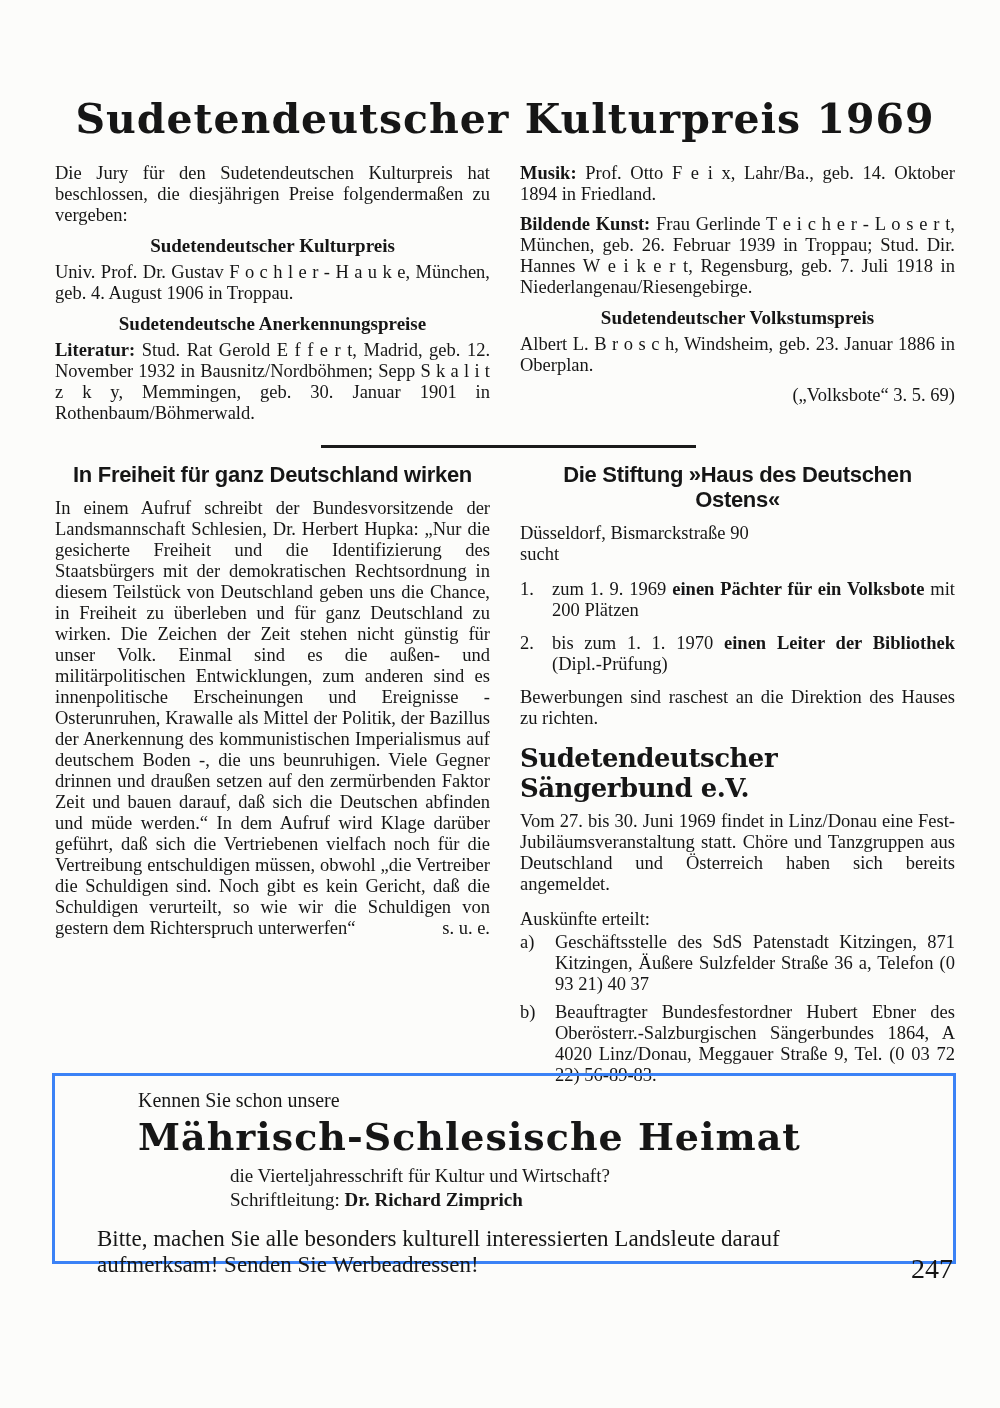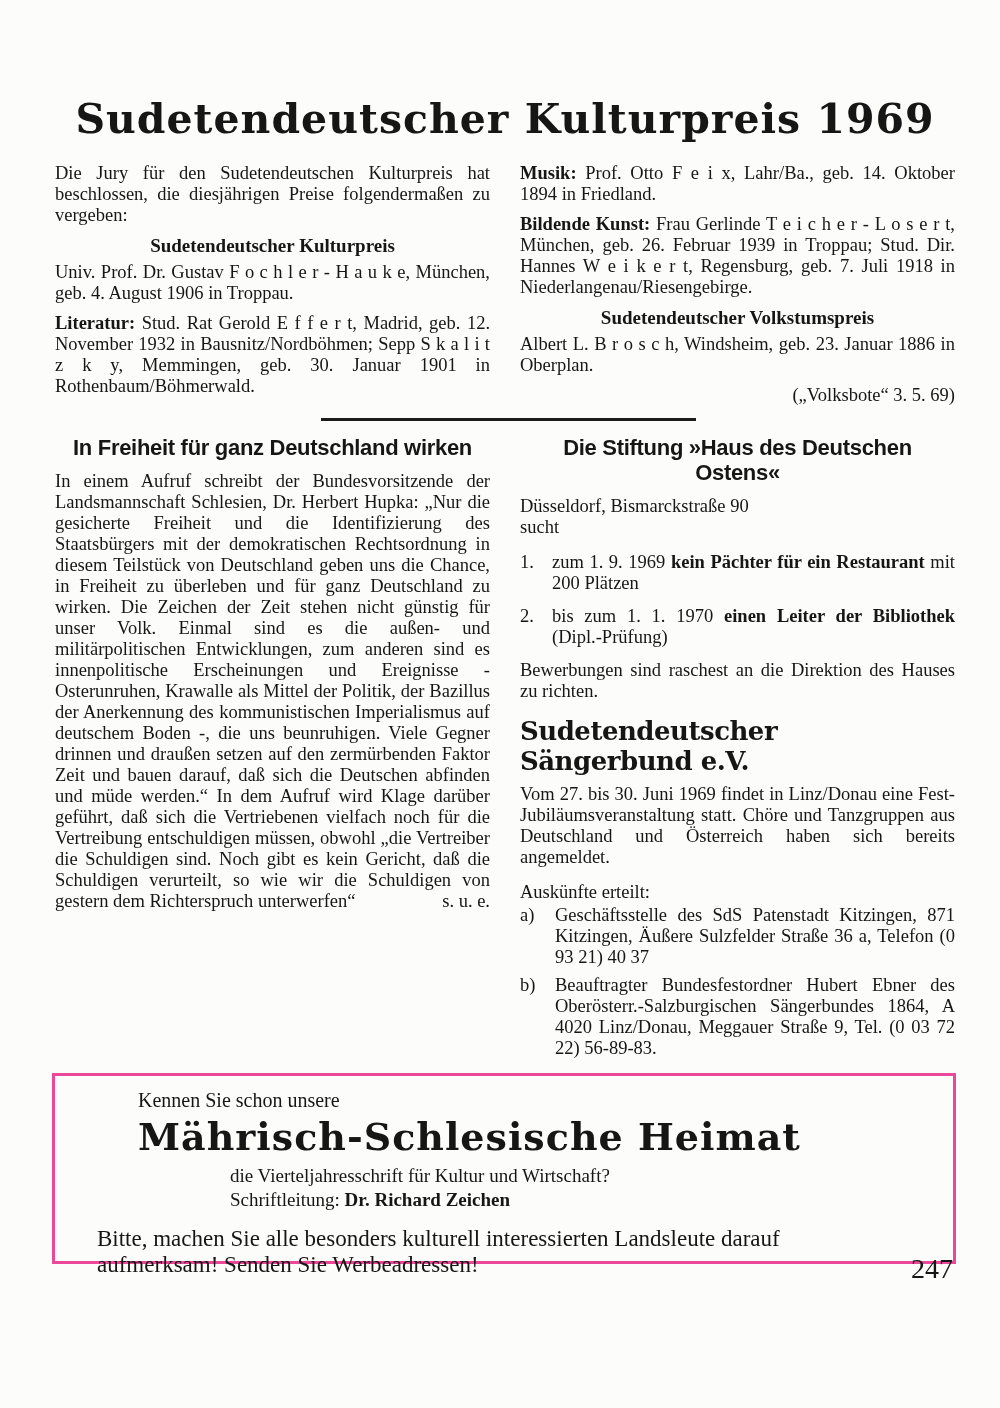--- a/index.html
+++ b/index.html
@@ -42,21 +42,21 @@
   }
   .sig{float:right;}
   .list-item{display:flex;font-size:18.5px;line-height:21px;margin:0 0 12px 0;}
   .list-item .marker{flex:none;width:32px;}
   .list-item .itext{text-align:justify;flex:1;}
   .contact-item{display:flex;font-size:18.5px;line-height:21px;margin:0 0 7px 0;}
   .contact-item .marker{flex:none;width:35px;}
   .contact-item .itext{text-align:justify;flex:1;}
   .ad-box{
     position:absolute;left:52px;top:1073px;width:904px;height:191px;
-    border:3px solid #ec4899;box-sizing:border-box;
+    border:3px solid #3b82f6;box-sizing:border-box;
     padding:13px 20px 0 83px;background:transparent;
   }
   .ad-kicker{font-size:20px;line-height:23px;margin:0;}
   .ad-title{
     font-family:"DejaVu Serif", serif;font-weight:bold;
     font-size:38px;line-height:42px;letter-spacing:1px;
     margin:4px 0 6px 0;
   }
   .ad-sub{font-size:19px;line-height:24px;margin:0 0 0 92px;}
   .ad-note{font-size:23px;line-height:26px;margin:14px 0 0 -41px;max-width:800px;}
@@ -70,20 +70,21 @@
 
 <div class="page">
 
   <h1 class="main-title">Sudetendeutscher Kulturpreis 1969</h1>
 
   <div class="cols">
     <div class="col">
       <p class="body">Die Jury für den Sudetendeutschen Kulturpreis hat beschlossen, die diesjährigen Preise folgendermaßen zu vergeben:</p>
       <h3 class="subhead">Sudetendeutscher Kulturpreis</h3>
       <p class="body">Univ. Prof. Dr. Gustav F o c h l e r - H a u k e, München, geb. 4. August 1906 in Troppau.</p>
+      <h3 class="subhead">Sudetendeutsche Anerkennungspreise</h3>
       <p class="body"><span class="lead">Literatur:</span><span> Stud. Rat Gerold E f f e r t, Madrid, geb. 12. November 1932 in Bausnitz/Nordböhmen; Sepp S k a l i t z k y, Memmingen, geb. 30. Januar 1901 in Rothenbaum/Böhmerwald.</span></p>
     </div>
     <div class="col">
       <p class="body"><span class="lead">Musik:</span><span> Prof. Otto F e i x, Lahr/Ba., geb. 14. Oktober 1894 in Friedland.</span></p>
       <p class="body"><span class="lead">Bildende Kunst:</span><span> Frau Gerlinde T e i c h e r - L o s e r t, München, geb. 26. Februar 1939 in Troppau; Stud. Dir. Hannes W e i k e r t, Regensburg, geb. 7. Juli 1918 in Niederlangenau/Riesengebirge.</span></p>
       <h3 class="subhead">Sudetendeutscher Volkstumspreis</h3>
       <p class="body">Albert L. B r o s c h, Windsheim, geb. 23. Januar 1886 in Oberplan.</p>
       <p class="source-line">(„Volksbote“ 3. 5. 69)</p>
     </div>
   </div>
@@ -95,21 +96,21 @@
       <h2 class="sans-head">In Freiheit für ganz Deutschland wirken</h2>
       <p class="body"><span>In einem Aufruf schreibt der Bundesvorsitzende der Landsmannschaft Schlesien, Dr. Herbert Hupka: „Nur die gesicherte Freiheit und die Identifizierung des Staatsbürgers mit der demokratischen Rechtsordnung in diesem Teilstück von Deutschland geben uns die Chance, in Freiheit zu überleben und für ganz Deutschland zu wirken. Die Zeichen der Zeit stehen nicht günstig für unser Volk. Einmal sind es die außen- und militärpolitischen Entwicklungen, zum anderen sind es innenpolitische Erscheinungen und Ereignisse - Osterunruhen, Krawalle als Mittel der Politik, der Bazillus der Anerkennung des kommunistischen Imperialismus auf deutschem Boden -, die uns beunruhigen. Viele Gegner drinnen und draußen setzen auf den zermürbenden Faktor Zeit und bauen darauf, daß sich die Deutschen abfinden und müde werden.“ In dem Aufruf wird Klage darüber geführt, daß sich die Vertriebenen vielfach noch für die Vertreibung entschuldigen müssen, obwohl „die Vertreiber die Schuldigen sind. Noch gibt es kein Gericht, daß die Schuldigen verurteilt, so wie wir die Schuldigen von gestern dem Richterspruch unterwerfen“</span> <span class="sig">s. u. e.</span></p>
     </div>
     <div class="col">
       <h2 class="sans-head">Die Stiftung »Haus des Deutschen Ostens«</h2>
       <p class="body nojust" style="margin-bottom:0;">Düsseldorf, Bismarckstraße 90</p>
       <p class="body nojust" style="margin-bottom:14px;">sucht</p>
 
       <div class="list-item">
         <span class="marker">1.</span>
-        <span class="itext"><span>zum 1. 9. 1969 </span><span class="lead">kein Pächter für ein Restaurant</span><span> mit 200 Plätzen</span></span>
+        <span class="itext"><span>zum 1. 9. 1969 </span><span class="lead">einen Pächter für ein Volksbote</span><span> mit 200 Plätzen</span></span>
       </div>
       <div class="list-item">
         <span class="marker">2.</span>
         <span class="itext"><span>bis zum 1. 1. 1970 </span><span class="lead">einen Leiter der Bibliothek</span><span> (Dipl.-Prüfung)</span></span>
       </div>
 
       <p class="body" style="margin-top:3px;">Bewerbungen sind raschest an die Direktion des Hauses zu richten.</p>
 
       <h2 class="serif-head">Sudetendeutscher Sängerbund e.V.</h2>
       <p class="body">Vom 27. bis 30. Juni 1969 findet in Linz/Donau eine Fest-Jubiläumsveranstaltung statt. Chöre und Tanzgruppen aus Deutschland und Österreich haben sich bereits angemeldet.</p>
@@ -123,19 +124,19 @@
         <span class="marker">b)</span>
         <span class="itext">Beauftragter Bundesfestordner Hubert Ebner des Oberösterr.-Salzburgischen Sängerbundes 1864, A 4020 Linz/Donau, Meggauer Straße 9, Tel. (0 03 72 22) 56-89-83.</span>
       </div>
     </div>
   </div>
 
   <div class="ad-box">
     <p class="ad-kicker">Kennen Sie schon unsere</p>
     <div class="ad-title">Mährisch-Schlesische Heimat</div>
     <p class="ad-sub">die Vierteljahresschrift für Kultur und Wirtschaft?</p>
-    <p class="ad-sub"><span>Schriftleitung: </span><span class="lead">Dr. Richard Zeichen</span></p>
+    <p class="ad-sub"><span>Schriftleitung: </span><span class="lead">Dr. Richard Zimprich</span></p>
     <p class="ad-note">Bitte, machen Sie alle besonders kulturell interessierten Landsleute darauf aufmerksam! Senden Sie Werbeadressen!</p>
   </div>
 
   <div class="page-number">247</div>
 
 </div>
 
 </body></html>

